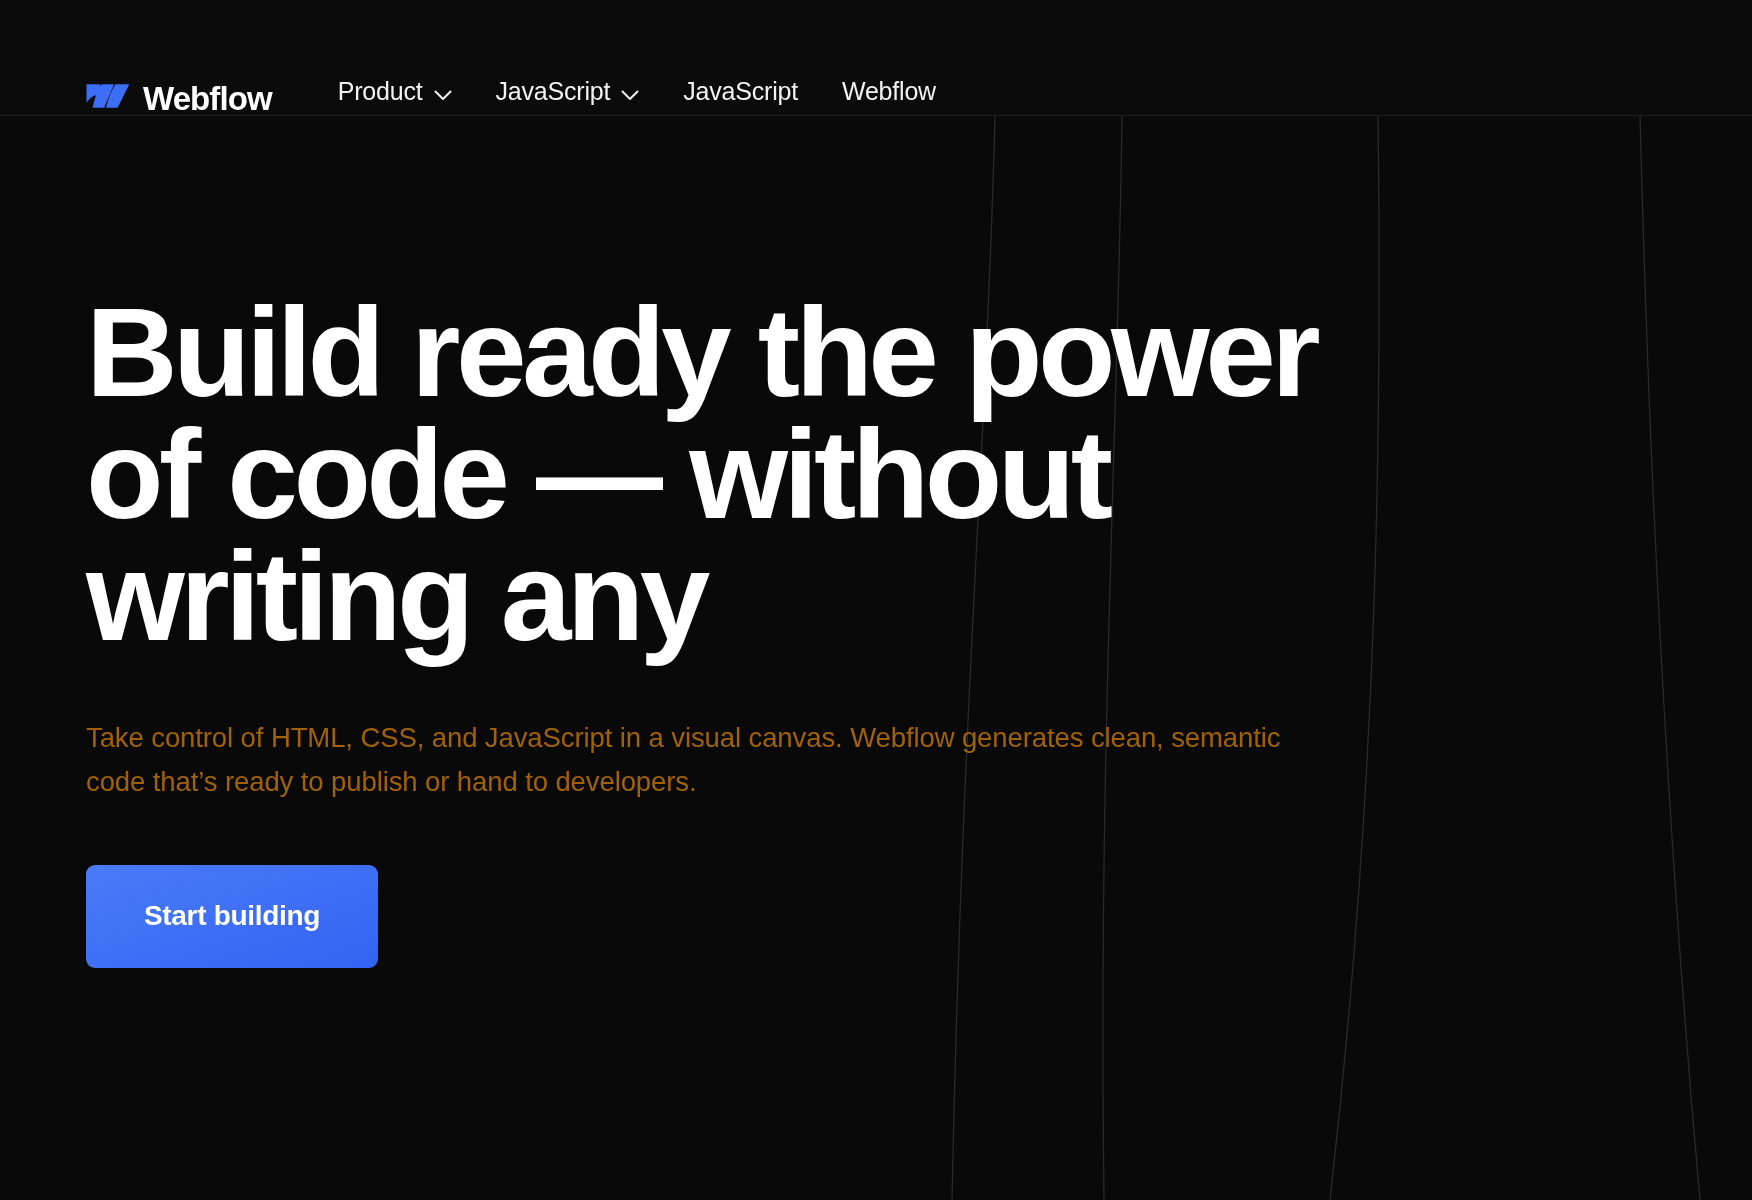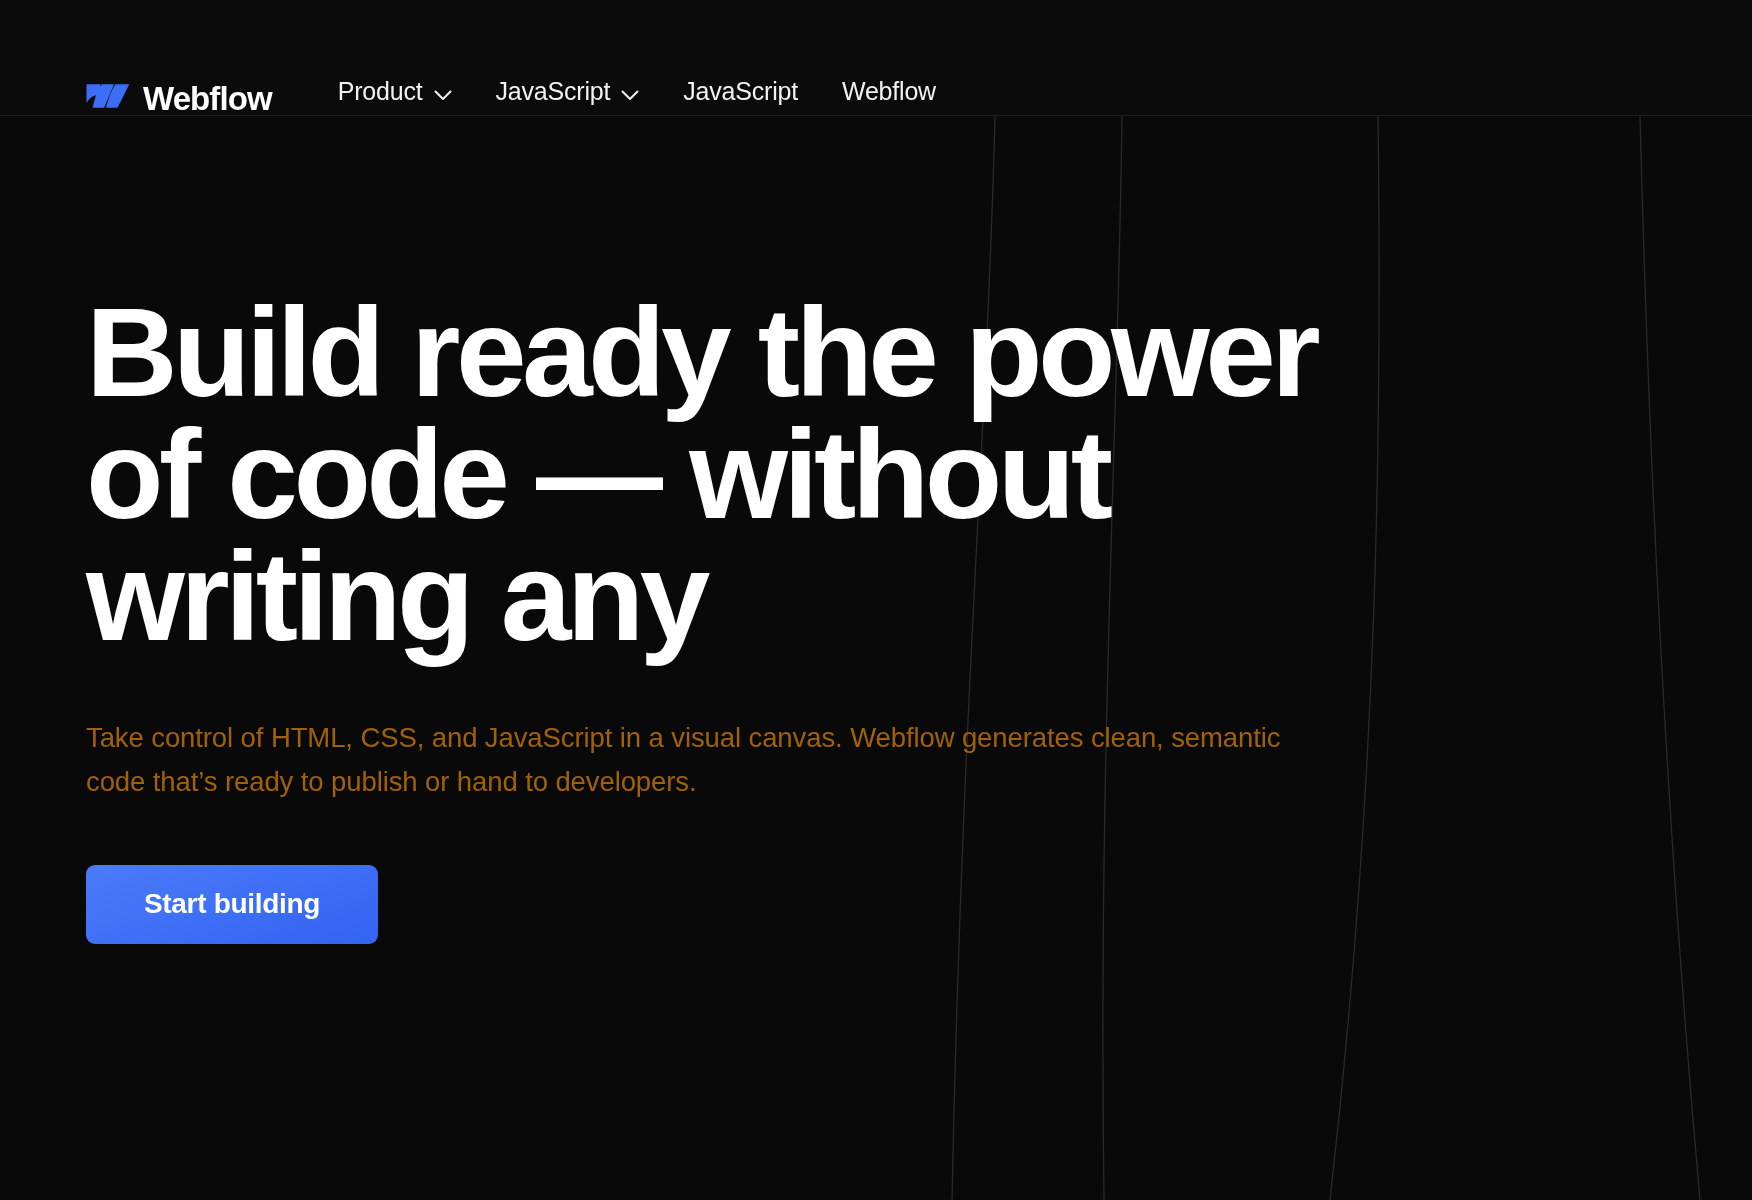--- a/index.html
+++ b/index.html
@@ -106,21 +106,21 @@
     letter-spacing:-0.1px;
     max-width:1230px;
   }
 
   #cta-row { margin-top:60px; }
 
   #start-building-button {
     display:inline-flex;
     align-items:center;
     justify-content:center;
-    height:79px;
+    height:103px;
     padding:0 40px;
     min-width:292px;
     border:none;
     border-radius:9px;
     background:#3b6ef5;
     background-image:linear-gradient(160deg,#4b7bf8 0%,#3363f2 100%);
     color:#ffffff;
     font-family:inherit;
     font-size:28px;
     font-weight:700;

